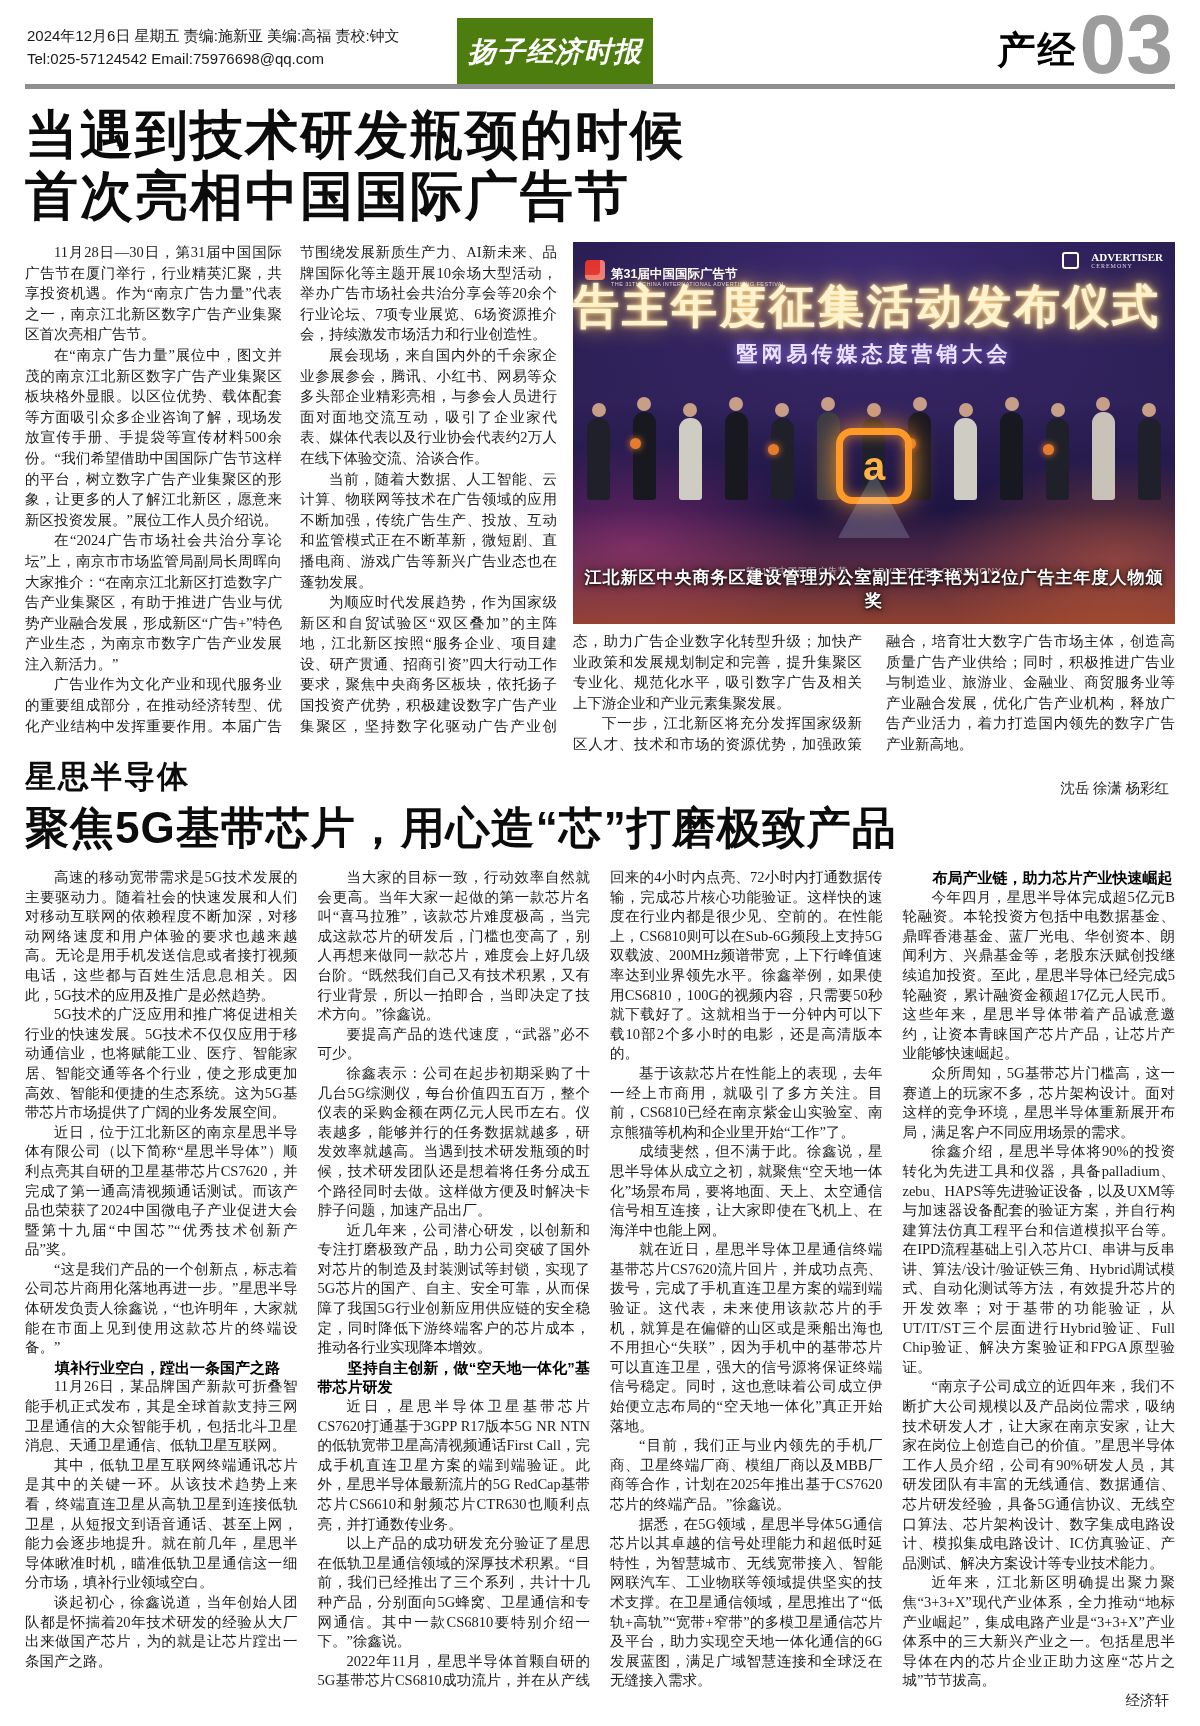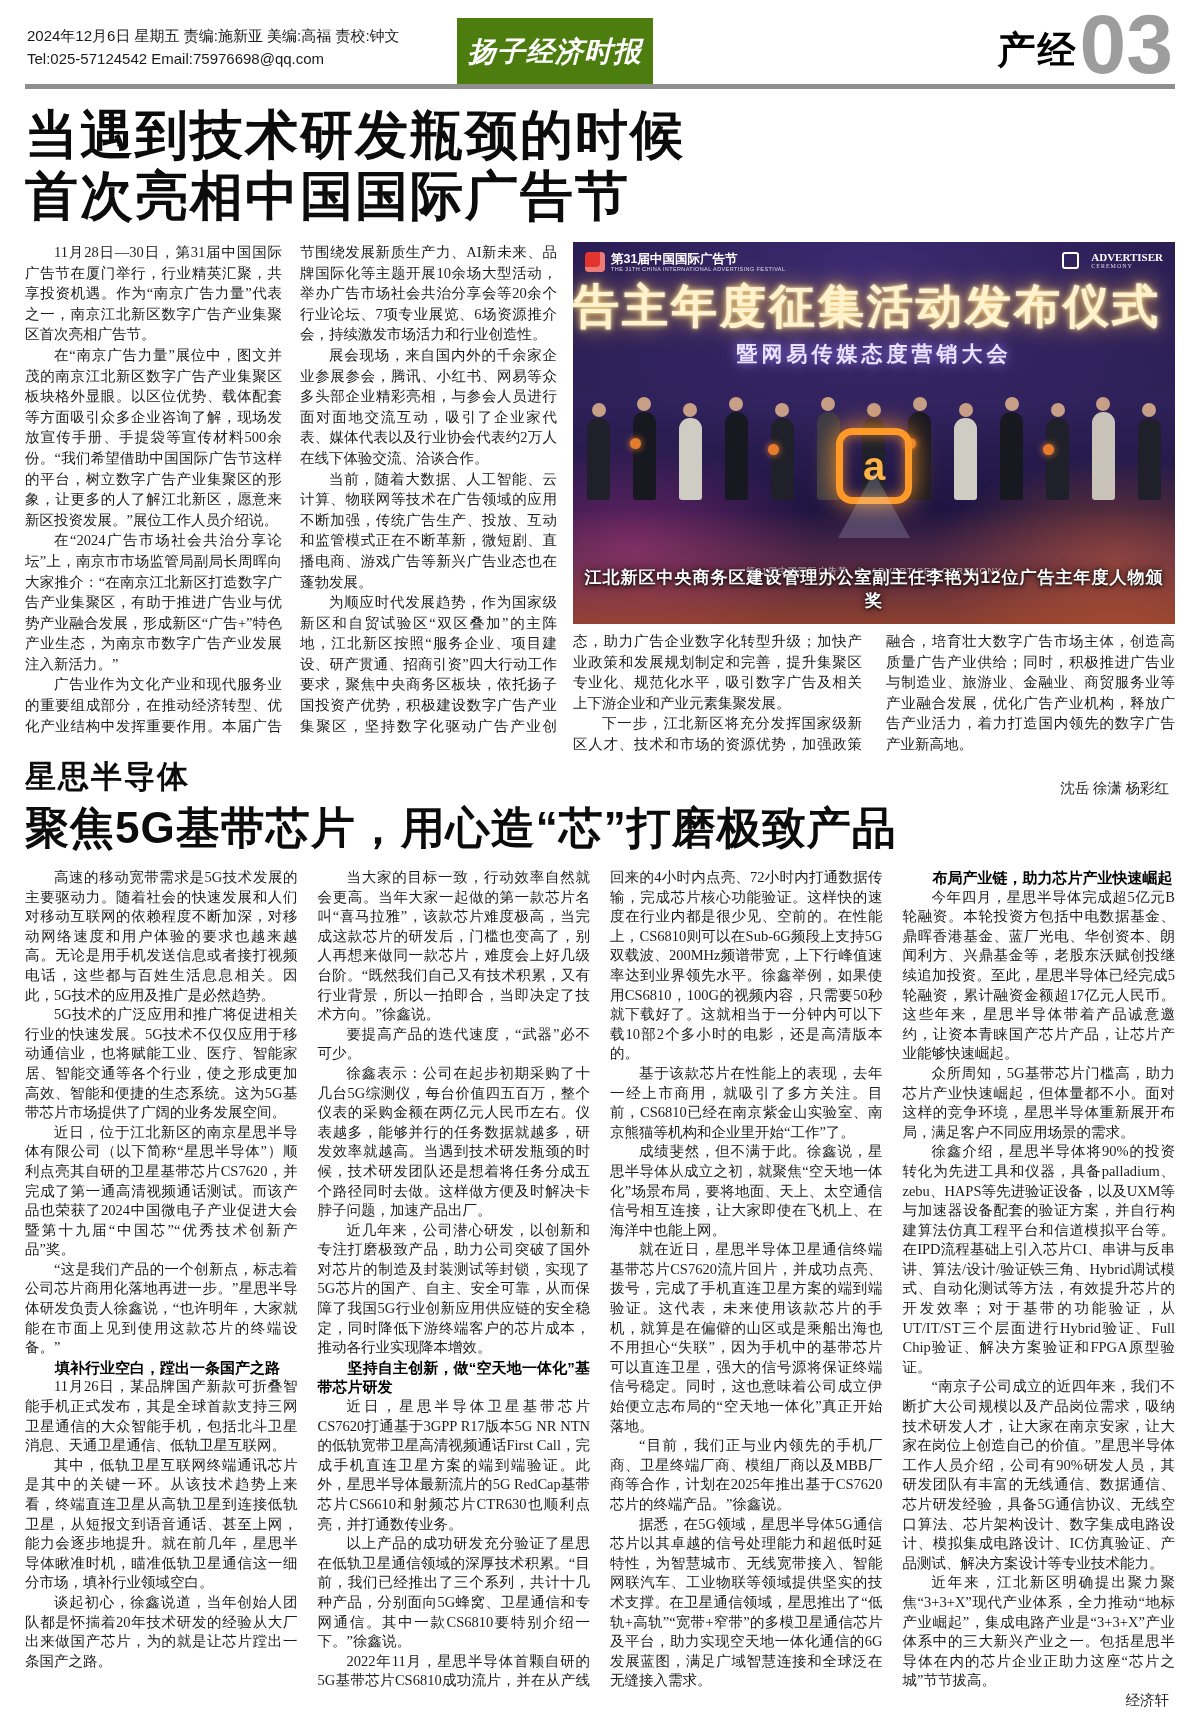--- a/index.html
+++ b/index.html
@@ -47,21 +47,21 @@
   .banner-main{position:absolute;top:34px;left:0;right:0;
     font-family:"Liberation Sans",sans-serif;font-weight:900;font-size:46px;letter-spacing:3px;
     color:#fff3cf;text-shadow:0 0 6px #ffdf8e,0 0 22px rgba(255,196,70,.95),0 0 2px #fff;}
   .banner-sub{position:absolute;top:98px;left:0;right:0;text-align:center;
     font-family:"Liberation Sans",sans-serif;font-weight:bold;font-size:21px;letter-spacing:4px;
     color:#e9e3ff;text-shadow:0 0 12px rgba(168,130,255,.9);}
   .fest-logo{position:absolute;top:10px;left:12px;display:flex;gap:6px;align-items:center;
     color:#fff;font-family:"Liberation Sans",sans-serif;}
   .fest-mark{width:20px;height:20px;background:#e23430;border-radius:4px;flex:0 0 auto;
     box-shadow:inset -5px -5px 0 rgba(255,255,255,.35);}
-  .fest-text{font-size:12.5px;font-weight:bold;line-height:13px;}
+  .fest-text{font-size:12.5px;font-weight:bold;line-height:13px;margin-top:16px;}
   .fest-sub{font-size:5.5px;opacity:.8;letter-spacing:.4px;}
   .adv-logo{position:absolute;top:10px;right:12px;display:flex;gap:12px;align-items:center;
     color:#fff;font-family:Liberation Serif, serif;}
   .adv-mark{width:13px;height:13px;border:2px solid #fff;border-radius:3px;flex:0 0 auto;}
   .adv-text{font-size:11px;font-weight:bold;line-height:11px;}
   .adv-sub{font-size:6px;opacity:.8;letter-spacing:1px;}
   .people{position:absolute;top:148px;left:14px;right:14px;height:110px;
     display:flex;justify-content:space-between;align-items:flex-end;}
   .people i{position:relative;display:block;width:23px;height:88px;background:#181821;
     border-radius:11px 11px 3px 3px;}
@@ -208,21 +208,21 @@
           <p class="para">近日，星思半导体卫星基带芯片CS7620打通基于3GPP R17版本5G NR NTN的低轨宽带卫星高清视频通话First Call，完成手机直连卫星方案的端到端验证。此外，星思半导体最新流片的5G RedCap基带芯片CS6610和射频芯片CTR630也顺利点亮，并打通数传业务。</p>
           <p class="para">以上产品的成功研发充分验证了星思在低轨卫星通信领域的深厚技术积累。“目前，我们已经推出了三个系列，共计十几种产品，分别面向5G蜂窝、卫星通信和专网通信。其中一款CS6810要特别介绍一下。”徐鑫说。</p>
           <p class="para">2022年11月，星思半导体首颗自研的5G基带芯片CS6810成功流片，并在从产线回来的4小时内点亮、72小时内打通数据传输，完成芯片核心功能验证。这样快的速度在行业内都是很少见、空前的。在性能上，CS6810则可以在Sub-6G频段上支持5G双载波、200MHz频谱带宽，上下行峰值速率达到业界领先水平。徐鑫举例，如果使用CS6810，100G的视频内容，只需要50秒就下载好了。这就相当于一分钟内可以下载10部2个多小时的电影，还是高清版本的。</p>
           <p class="para">基于该款芯片在性能上的表现，去年一经上市商用，就吸引了多方关注。目前，CS6810已经在南京紫金山实验室、南京熊猫等机构和企业里开始“工作”了。</p>
           <p class="para">成绩斐然，但不满于此。徐鑫说，星思半导体从成立之初，就聚焦“空天地一体化”场景布局，要将地面、天上、太空通信信号相互连接，让大家即使在飞机上、在海洋中也能上网。</p>
           <p class="para">就在近日，星思半导体卫星通信终端基带芯片CS7620流片回片，并成功点亮、拨号，完成了手机直连卫星方案的端到端验证。这代表，未来使用该款芯片的手机，就算是在偏僻的山区或是乘船出海也不用担心“失联”，因为手机中的基带芯片可以直连卫星，强大的信号源将保证终端信号稳定。同时，这也意味着公司成立伊始便立志布局的“空天地一体化”真正开始落地。</p>
           <p class="para">“目前，我们正与业内领先的手机厂商、卫星终端厂商、模组厂商以及MBB厂商等合作，计划在2025年推出基于CS7620芯片的终端产品。”徐鑫说。</p>
           <p class="para">据悉，在5G领域，星思半导体5G通信芯片以其卓越的信号处理能力和超低时延特性，为智慧城市、无线宽带接入、智能网联汽车、工业物联等领域提供坚实的技术支撑。在卫星通信领域，星思推出了“低轨+高轨”“宽带+窄带”的多模卫星通信芯片及平台，助力实现空天地一体化通信的6G发展蓝图，满足广域智慧连接和全球泛在无缝接入需求。</p>
           <p class="subhead">布局产业链，助力芯片产业快速崛起</p>
           <p class="para">今年四月，星思半导体完成超5亿元B轮融资。本轮投资方包括中电数据基金、鼎晖香港基金、蓝厂光电、华创资本、朗闻利方、兴鼎基金等，老股东沃赋创投继续追加投资。至此，星思半导体已经完成5轮融资，累计融资金额超17亿元人民币。这些年来，星思半导体带着产品诚意邀约，让资本青睐国产芯片产品，让芯片产业能够快速崛起。</p>
-          <p class="para">众所周知，5G基带芯片门槛高，助力芯片产业快速崛起，但体量都不小。面对这样的竞争环境，星思半导体重新展开布局，满足客户不同应用场景的需求。</p>
+          <p class="para">众所周知，5G基带芯片门槛高，这一赛道上的玩家不多，芯片架构设计。面对这样的竞争环境，星思半导体重新展开布局，满足客户不同应用场景的需求。</p>
           <p class="para">徐鑫介绍，星思半导体将90%的投资转化为先进工具和仪器，具备palladium、zebu、HAPS等先进验证设备，以及UXM等与加速器设备配套的验证方案，并自行构建算法仿真工程平台和信道模拟平台等。在IPD流程基础上引入芯片CI、串讲与反串讲、算法/设计/验证铁三角、Hybrid调试模式、自动化测试等方法，有效提升芯片的开发效率；对于基带的功能验证，从UT/IT/ST三个层面进行Hybrid验证、Full Chip验证、解决方案验证和FPGA原型验证。</p>
           <p class="para">“南京子公司成立的近四年来，我们不断扩大公司规模以及产品岗位需求，吸纳技术研发人才，让大家在南京安家，让大家在岗位上创造自己的价值。”星思半导体工作人员介绍，公司有90%研发人员，其研发团队有丰富的无线通信、数据通信、芯片研发经验，具备5G通信协议、无线空口算法、芯片架构设计、数字集成电路设计、模拟集成电路设计、IC仿真验证、产品测试、解决方案设计等专业技术能力。</p>
           <p class="para">近年来，江北新区明确提出聚力聚焦“3+3+X”现代产业体系，全力推动“地标产业崛起”，集成电路产业是“3+3+X”产业体系中的三大新兴产业之一。包括星思半导体在内的芯片企业正助力这座“芯片之城”节节拔高。</p>
         </div>
       <div class="byline2">经济轩</div>
     </div>
   </div>
 
 </div>
 

